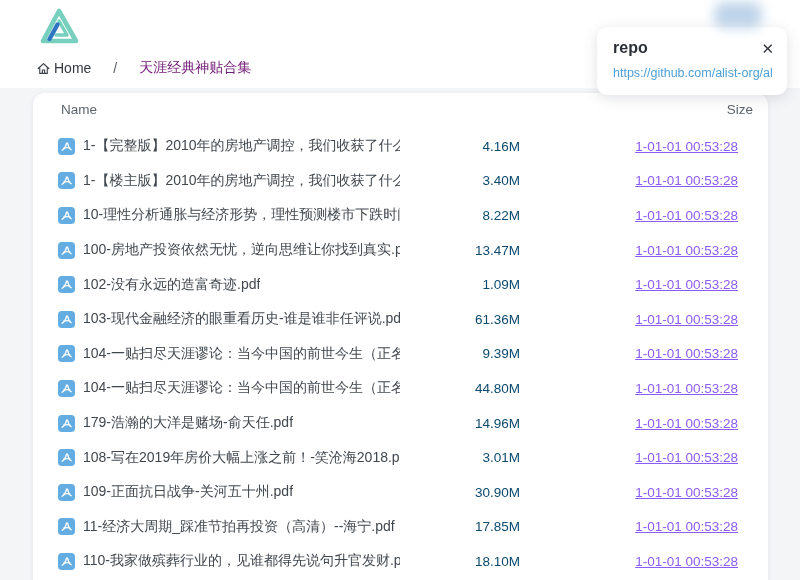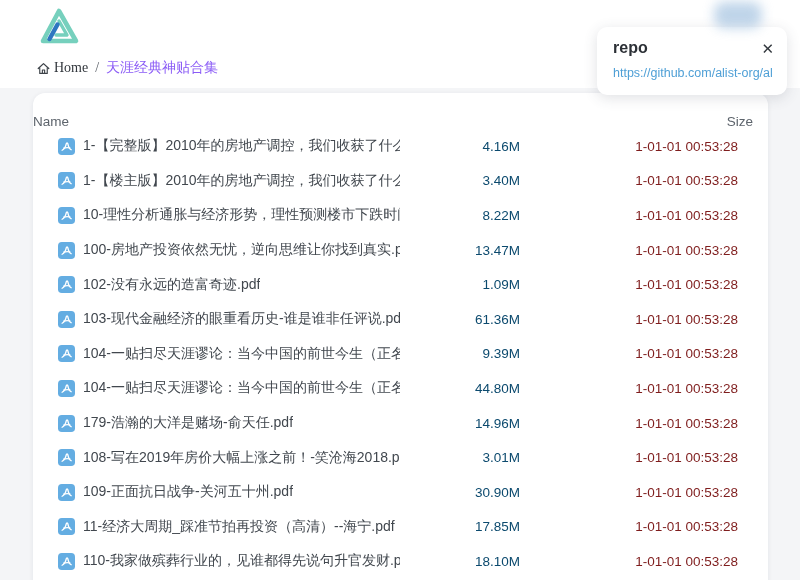--- a/index.html
+++ b/index.html
@@ -3,56 +3,56 @@
 <meta charset="utf-8">
 <style>
   * { margin:0; padding:0; box-sizing:border-box; }
   html,body { width:800px; height:580px; overflow:hidden;
     font-family:"Liberation Sans","DejaVu Sans",sans-serif; background:#ffffff; }
 
   
   .topbar { position:relative; height:88px; background:#ffffff; }
   .logo { position:absolute; left:36px; top:6px; width:46px; height:42px; }
   .breadcrumb { position:absolute; left:36px; top:59px; display:flex; align-items:center;
-    gap:3px; font-size:14px; color:#33383e;font-family:Liberation Serif, serif; }
+    gap:18px; font-size:14px; color:#33383e; }
   .breadcrumb .home-wrap { display:flex; align-items:center; gap:3px; cursor:pointer; }
   .breadcrumb .sep { color:#5a6067; padding:0 4px; }
-  .breadcrumb .crumb-cur { color:#8b5cf6;text-align:center; }
+  .breadcrumb .crumb-cur { color:#701a75;text-align:center; }
 
   
   .toast { position:absolute; top:27px; right:13px; width:190px; height:68px;
     background:#ffffff; border-radius:10px; box-shadow:0 3px 14px rgba(60,70,90,.16);
     padding:12px 14px 10px 16px; z-index:20; }
   .toast-title { font-size:16px; font-weight:bold; color:#2c3036; }
   .toast-link { display:block; margin-top:9px; font-size:12.5px; color:#4e9fd6;
     text-decoration:none; white-space:nowrap; overflow:hidden; }
   .toast-close { position:absolute; top:14px; right:13px; font-size:15px; color:#33383e;
     cursor:pointer; line-height:1; }
   .blur-blob { position:absolute; top:2px; right:38px; width:48px; height:26px;
     background:#9dbede; border-radius:10px; filter:blur(6px); opacity:.65; z-index:30; }
 
   
   .main { position:relative; height:492px; background:#f4f5f7; }
   .card { position:absolute; left:33px; top:5px; width:735px; height:560px;
     background:#ffffff; border-radius:12px; box-shadow:0 1px 5px rgba(30,40,60,.08);
     padding-top:9px; overflow:hidden; }
 
-  .thead { display:flex; align-items:flex-end; height:27px; padding:0 15px 0 0;
+  .thead { display:flex; align-items:flex-start; height:27px; padding:0 15px 0 28px;
     font-size:13.5px; font-weight:500; color:#5d646c; }
   .col-name { flex:1; min-width:0; }
   .col-size { width:120px; text-align:right; }
   .col-mod  { width:233px; text-align:right; }
 
   .row { display:flex; align-items:center; height:34.6px; padding:0 15px 0 25px;
     cursor:pointer; }
   .row .col-name { display:flex; align-items:center; gap:8px; font-size:14px;
     color:#41474e; white-space:nowrap; overflow:hidden; }
   .row .fname { white-space:nowrap; overflow:hidden; }
   .row .col-size { font-size:13.5px; color:#0c4a6e; }
-  .row .col-mod { font-size:13.5px; color:#7f1d1d; padding-right:15px; }
+  .row .col-mod { font-size:13.5px; color:#8b5cf6; padding-right:15px;text-decoration:underline; }
   .pdf-ic { flex:0 0 auto; width:17px; height:17px; display:block; }
 </style>
 </head>
 <body>
 
 <div class="topbar">
   <svg class="logo" viewBox="0 0 46 42">
     <path d="M23 5 L40 35 L7 35 Z" fill="none" stroke="#76d0bd" stroke-width="4.6" stroke-linejoin="round" stroke-linecap="round"></path>
     <path d="M23 15 L31 29 L20 29" fill="none" stroke="#76d0bd" stroke-width="3.4" stroke-linejoin="round" stroke-linecap="round"></path>
     <path d="M13.5 33 L21.5 18.5" fill="none" stroke="#2e77c0" stroke-width="4.4" stroke-linecap="round"></path>

